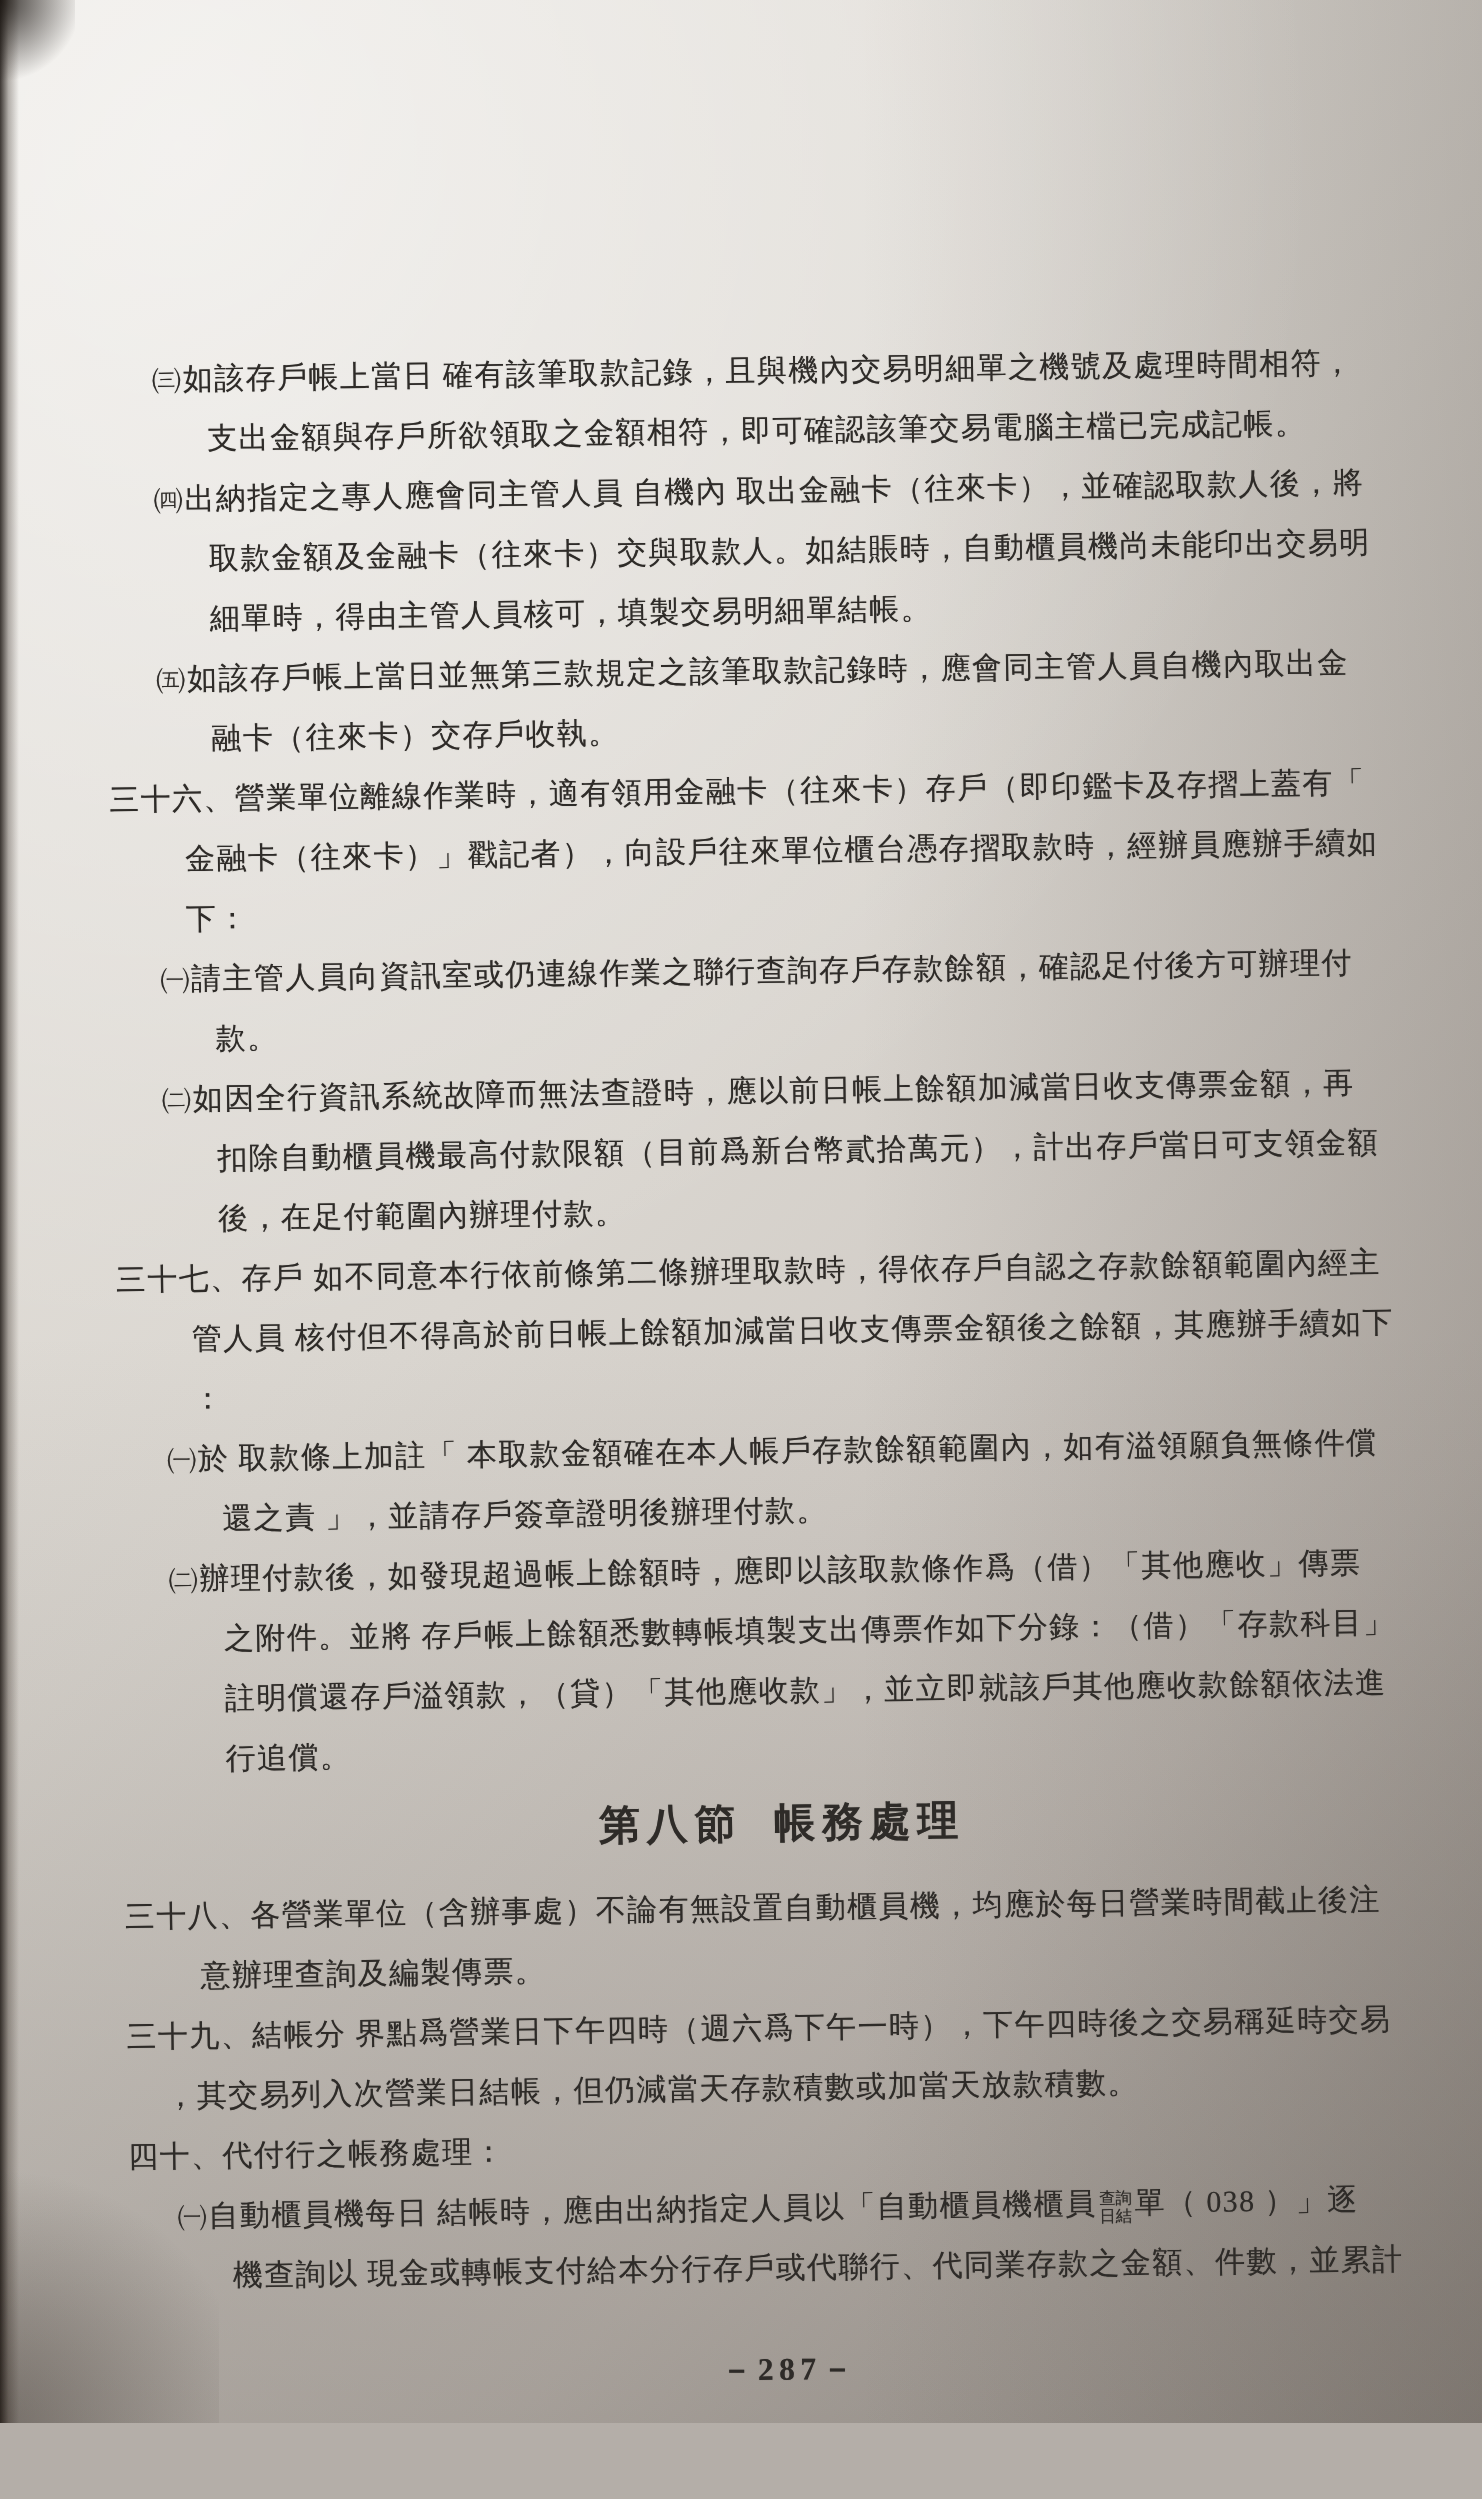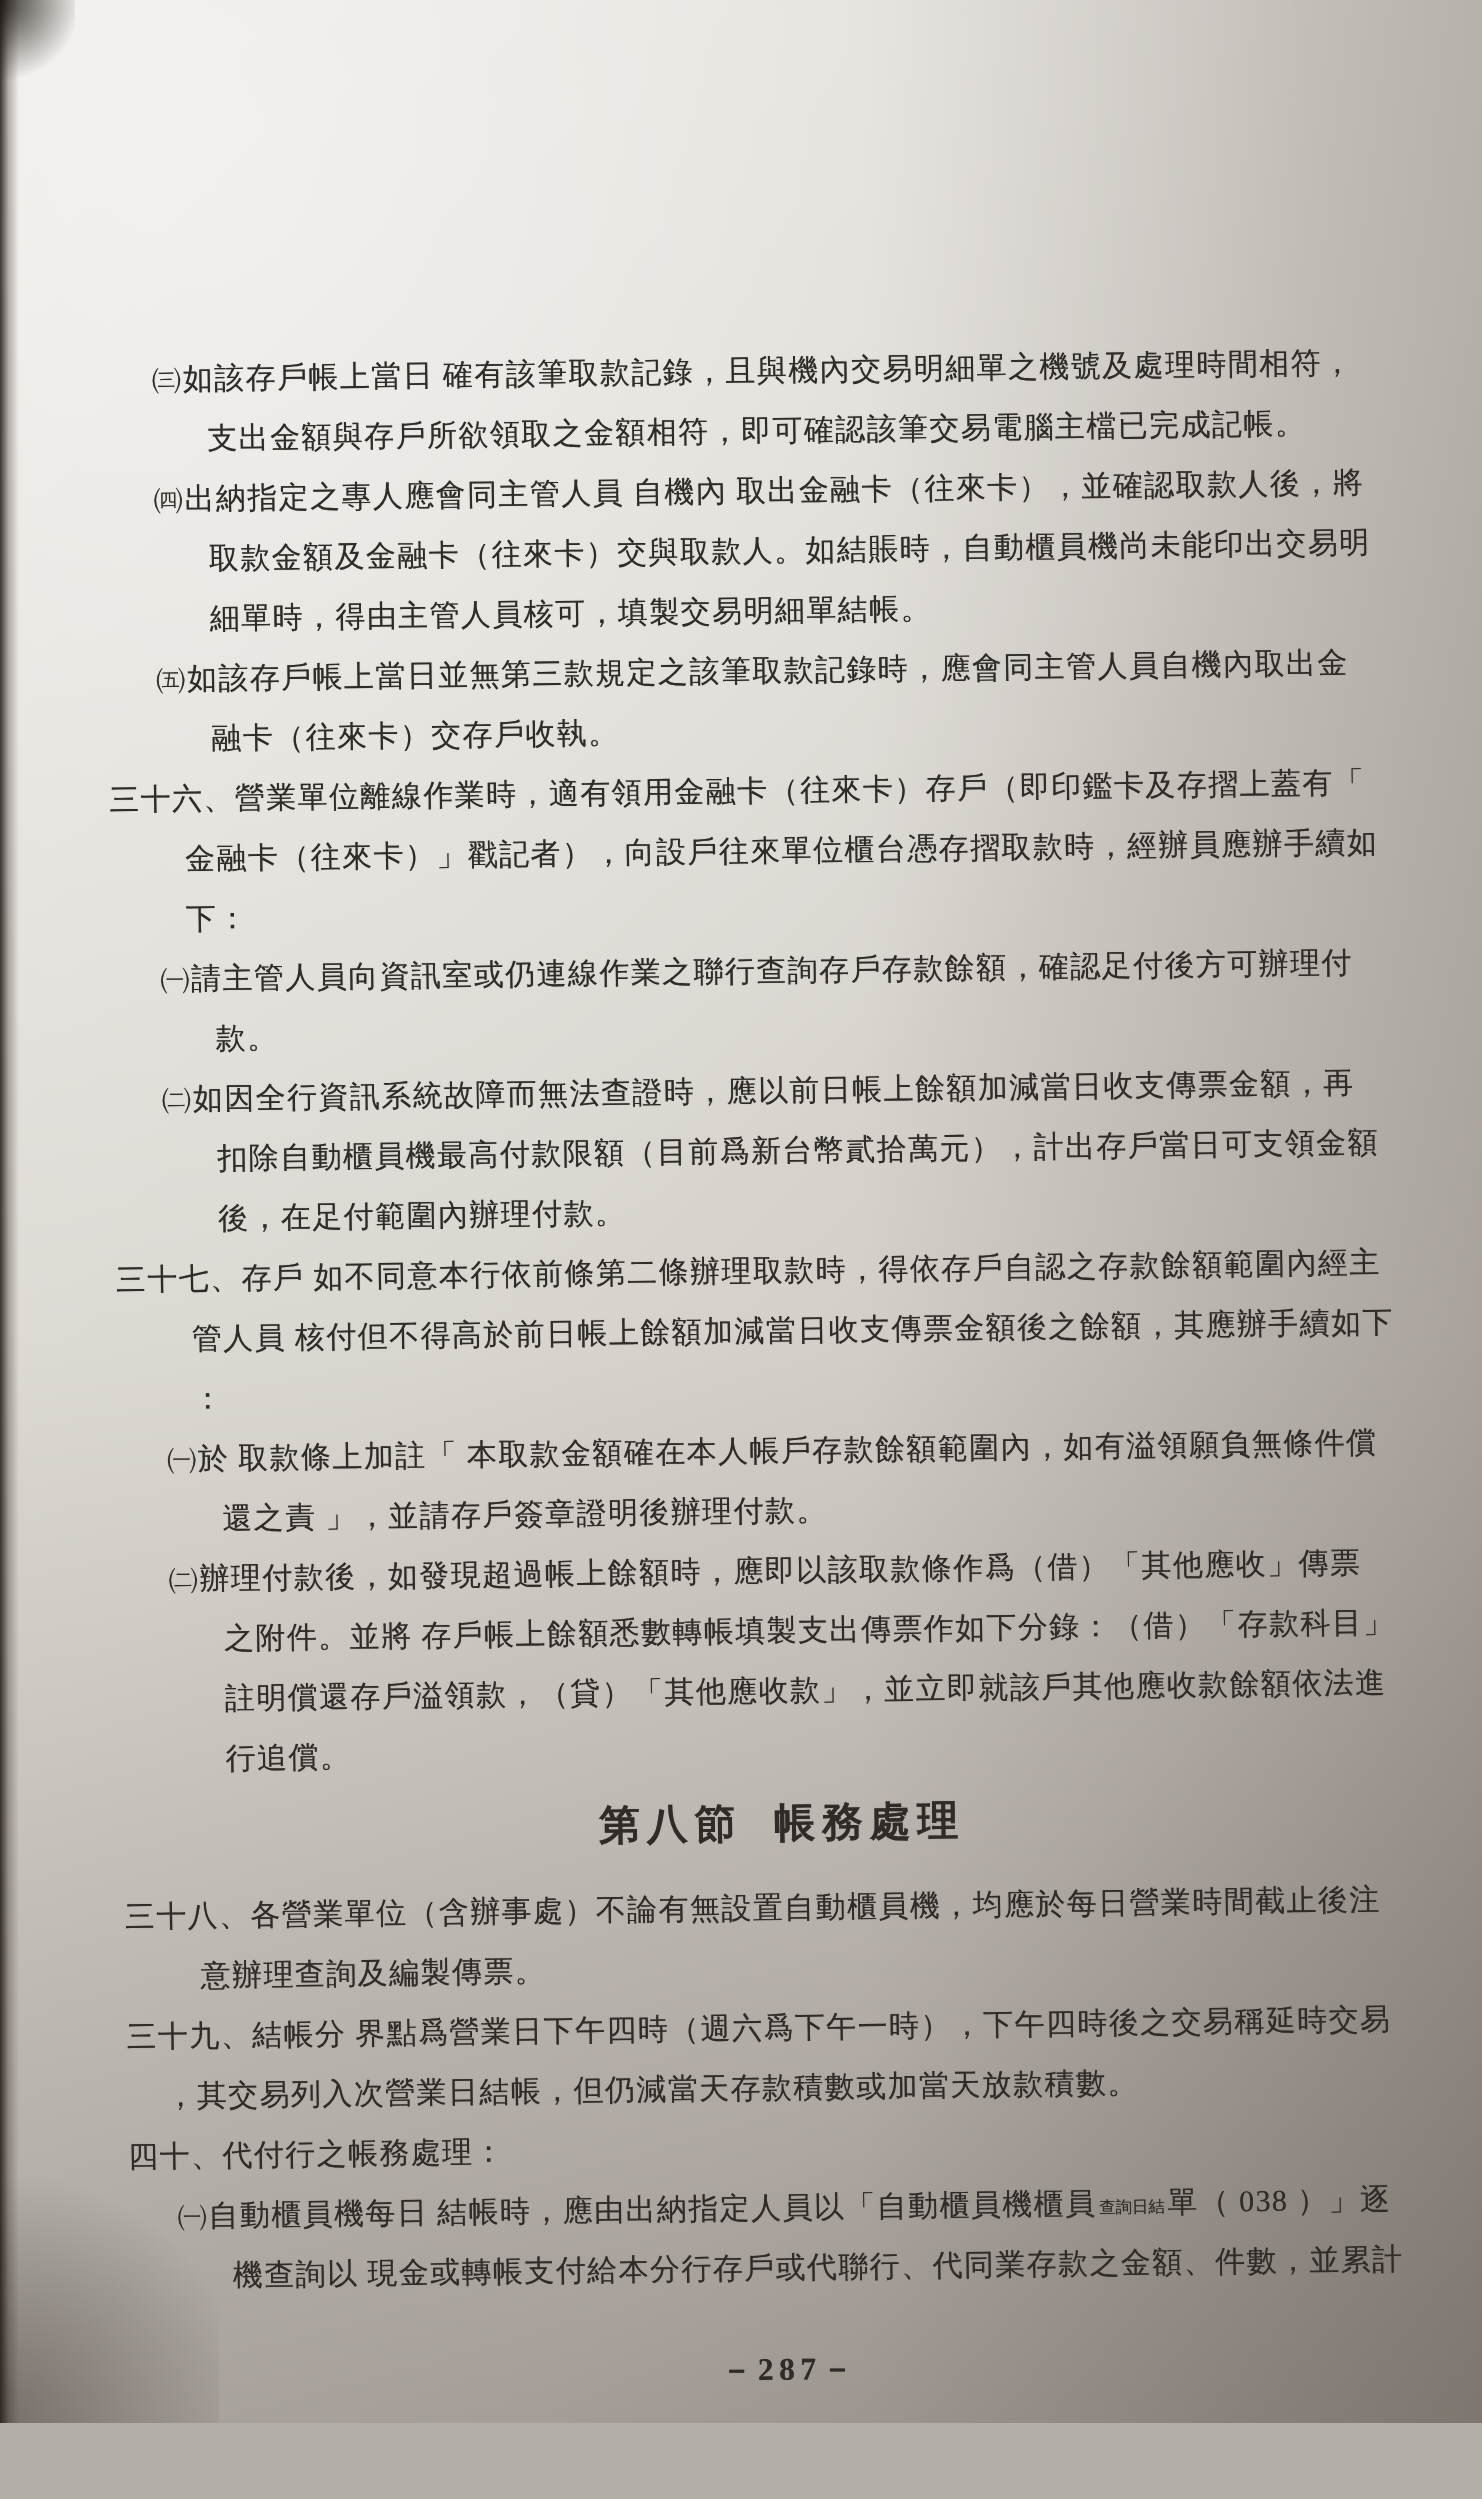--- a/index.html
+++ b/index.html
@@ -42,21 +42,21 @@
   .s2{margin-left:103px;}
   .heading{
     margin:15px 0 27px;
     height:55px;line-height:55px;
     text-align:center;
     font-size:41px;font-weight:600;letter-spacing:6.8px;
   }
   .heading .part{display:inline-block;}
   .heading .part+.part{margin-left:31.5px;}
   .stack{
-    display:inline-flex;flex-direction:row;
+    display:inline-flex;flex-direction:column;
     vertical-align:middle;
     font-size:16.4px;line-height:18.5px;letter-spacing:0;
     margin:0 2.7px;transform:translateY(1.4px);
   }
   .pagenum{
     margin-top:44px;height:55px;line-height:55px;
     text-align:center;
     font-size:31.5px;font-weight:600;letter-spacing:5.5px;
   }
 </style>

